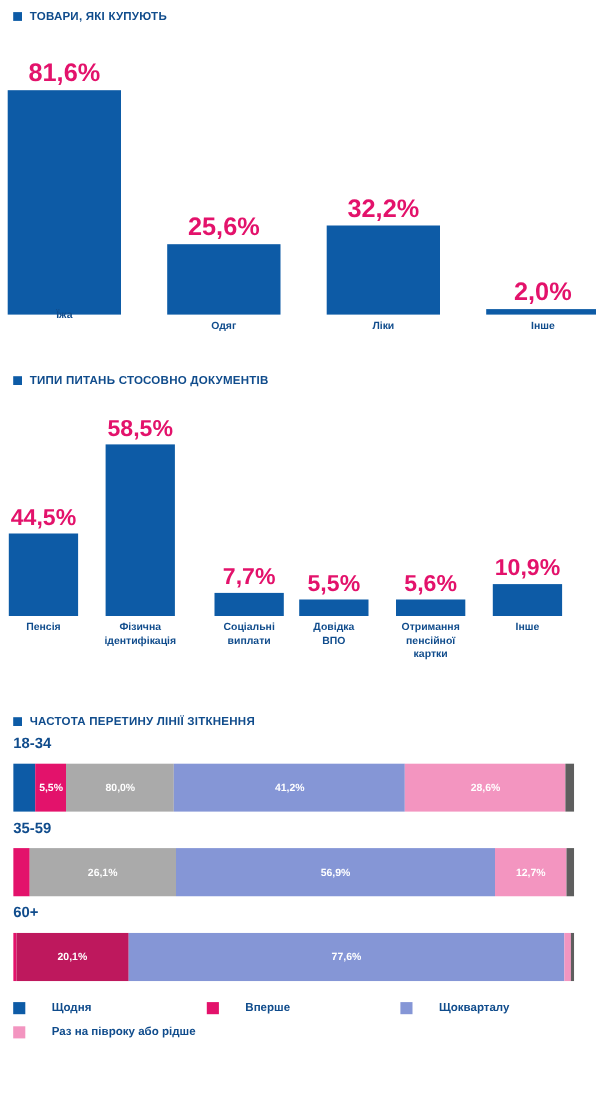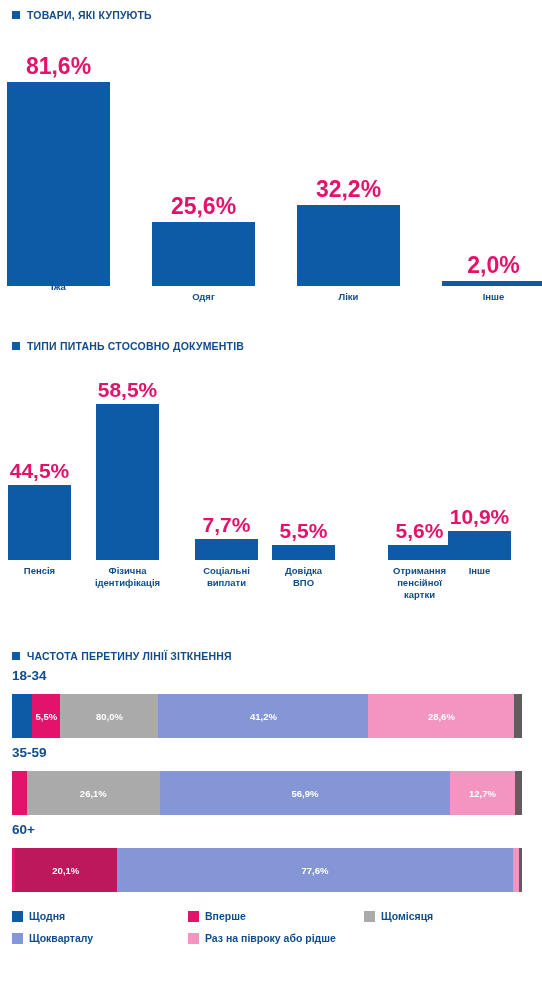--- a/index.html
+++ b/index.html
@@ -54,21 +54,21 @@
   .seg{
     height:100%;
     display:flex;align-items:center;justify-content:center;
     font-size:9.5px;font-weight:bold;color:#ffffff;
     overflow:hidden;white-space:nowrap;
   }
 
   
   .legend{position:absolute;display:flex;flex-wrap:wrap;width:530px;}
   .leg-item{
-    width:176px;display:flex;align-items:center;gap:6px;
+    width:176px;display:flex;align-items:center;gap:24px;
     height:22px;
     font-size:10.5px;font-weight:bold;color:#104C8C;
     white-space:nowrap;
   }
   .leg-sw{width:11px;height:11px;flex:0 0 auto;display:block;}
 </style>
 </head>
 <body>
 
 <div class="page">
@@ -123,21 +123,21 @@
         <div class="colval" style="bottom: 24.5333px; color: rgb(227, 18, 107); font-size: 21px;">7,7%</div>
         <div class="collab" style="top: 165px;">Соціальні
 виплати</div>
       </div>
       <div class="colbar-group" style="left: 272px; width: 63px; height: 160px;">
         <div class="colbar" style="height: 14.6667px; background: rgb(13, 91, 166);"></div>
         <div class="colval" style="bottom: 18.6667px; color: rgb(227, 18, 107); font-size: 21px;">5,5%</div>
         <div class="collab" style="top: 165px;">Довідка
 ВПО</div>
       </div>
-      <div class="colbar-group" style="left: 360px; width: 63px; height: 160px; margin-left: 28px;">
+      <div class="colbar-group" style="left: 360px; width: 63px; height: 160px;">
         <div class="colbar" style="height: 14.9333px; background: rgb(13, 91, 166);"></div>
         <div class="colval" style="bottom: 18.9333px; color: rgb(227, 18, 107); font-size: 21px;">5,6%</div>
         <div class="collab" style="top: 165px;">Отримання
 пенсійної
 картки</div>
       </div>
       <div class="colbar-group" style="left: 448px; width: 63px; height: 160px;">
         <div class="colbar" style="height: 29.0667px; background: rgb(13, 91, 166);"></div>
         <div class="colval" style="bottom: 33.0667px; color: rgb(227, 18, 107); font-size: 21px;">10,9%</div>
         <div class="collab" style="top: 165px;">Інше</div>
@@ -152,24 +152,20 @@
   <div id="chart3"></div>
 
   <div class="legend" id="legend" style="left:12px;top:905px;">
       <div class="leg-item">
         <span class="leg-sw" style="background: rgb(13, 91, 166);"></span>
         <span>Щодня</span>
       </div>
       <div class="leg-item">
         <span class="leg-sw" style="background: rgb(227, 18, 107);"></span>
         <span>Вперше</span>
-      </div>
-      <div class="leg-item">
-        <span class="leg-sw" style="background: rgb(170, 170, 170);"></span>
-        <span>Щомісяця</span>
       </div>
       <div class="leg-item">
         <span class="leg-sw" style="background: rgb(133, 150, 214);"></span>
         <span>Щокварталу</span>
       </div>
       <div class="leg-item">
         <span class="leg-sw" style="background: rgb(243, 149, 192);"></span>
         <span>Раз на півроку або рідше</span>
       </div>
     </div>

